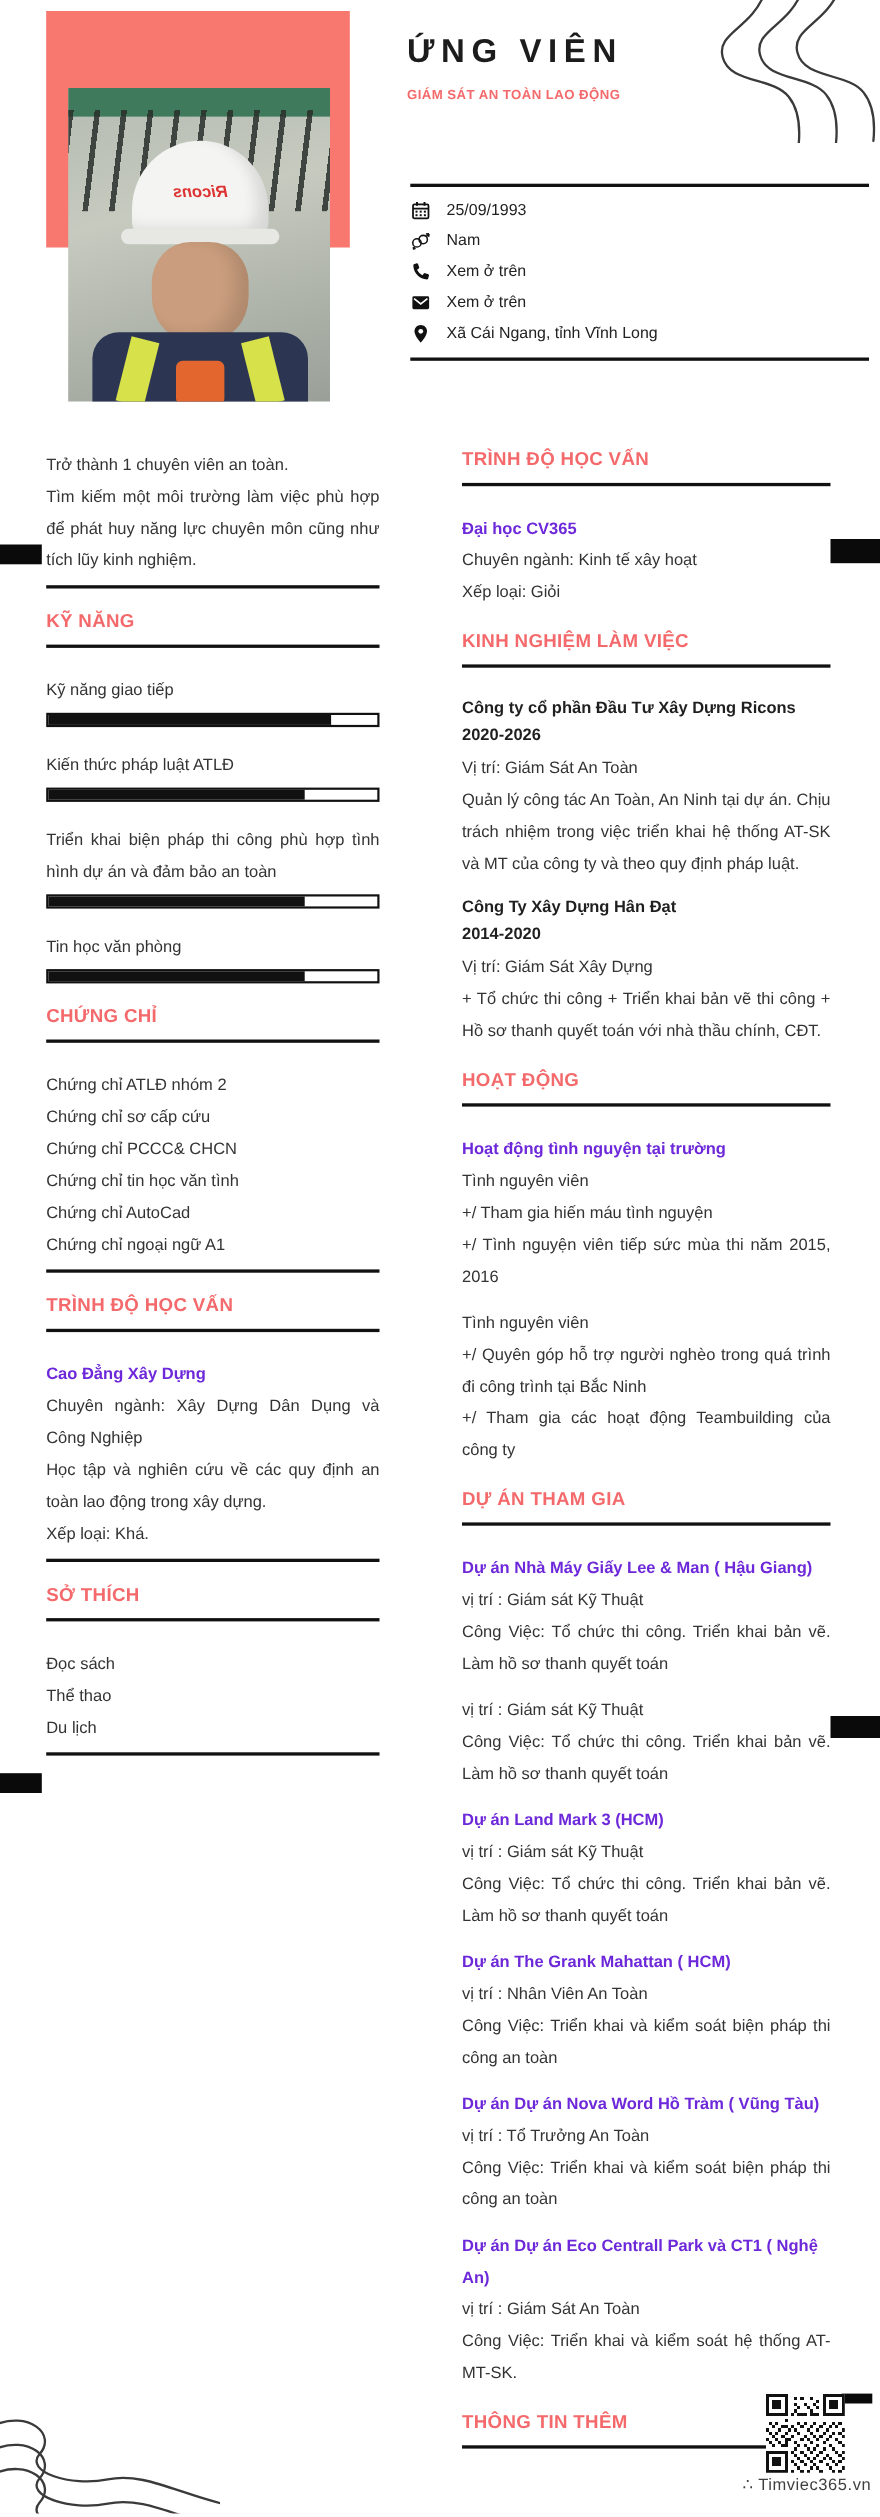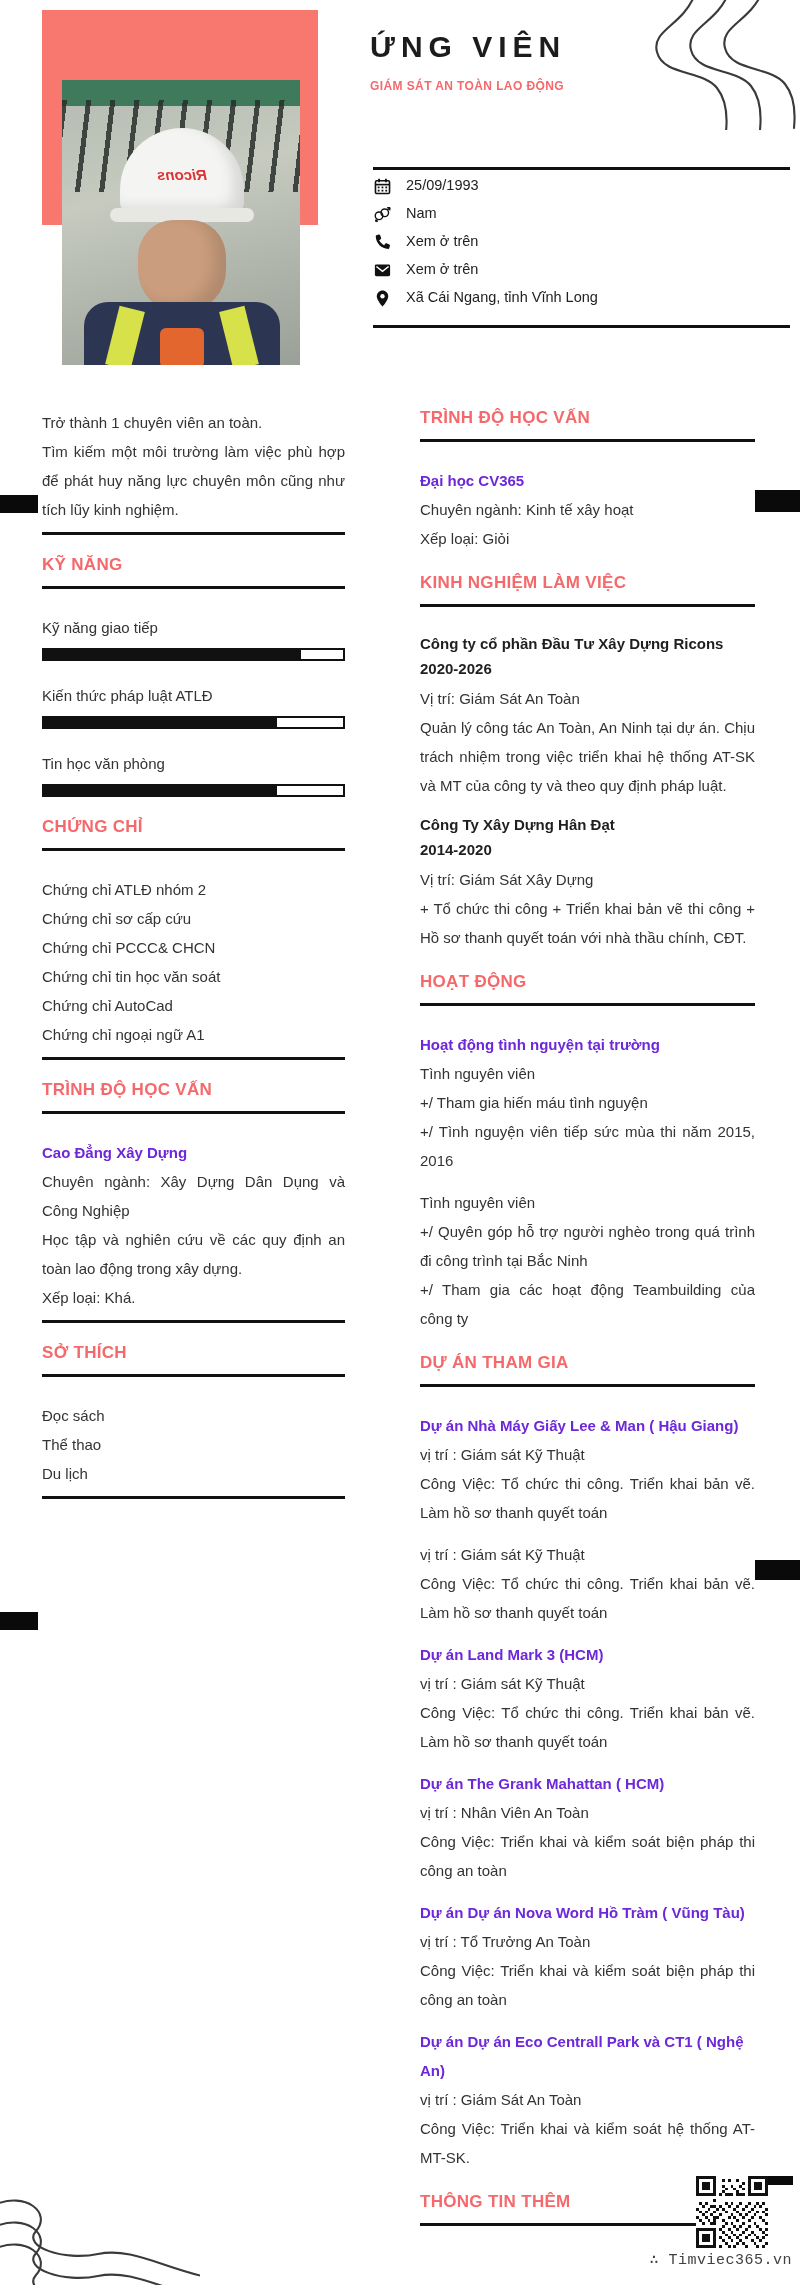--- a/index.html
+++ b/index.html
@@ -33,21 +33,21 @@
   .photo .vest .stripe-l{left:28px;transform:rotate(14deg);}
   .photo .vest .stripe-r{right:28px;transform:rotate(-14deg);}
   .photo .vest .panel{position:absolute;left:76px;top:26px;width:44px;height:40px;background:#e2662e;border-radius:6px;}
 
   .header-block{position:absolute;left:370px;top:30px;width:420px;}
   .cv-title{margin:0;color:#1c1c1c;font-size:30px;font-weight:bold;letter-spacing:6px;}
   .cv-subtitle{margin:15px 0 0;color:var(--accent);font-size:12px;font-weight:bold;letter-spacing:.4px;}
 
   .contact-panel{position:absolute;left:373px;top:167px;width:417px;
         border-top:3px solid var(--ink);border-bottom:3px solid var(--ink);padding:7px 0 8px;}
-  .contact-row{display:flex;height:28px;gap:14px;font-size:14.5px;color:#222;}
+  .contact-row{display:flex;align-items:center;height:28px;gap:14px;font-size:14.5px;color:#222;}
   .cicon{width:19px;height:19px;flex:0 0 19px;display:block;}
 
   
   .columns{position:absolute;left:42px;top:408px;width:713px;display:flex;gap:75px;align-items:flex-start;}
   .col-left{width:303px;}
   .col-right{width:335px;}
   .sec-h{margin:20px 0 24px;padding-bottom:11px;border-bottom:3px solid var(--ink);
         color:var(--accent);font-size:17px;font-weight:bold;letter-spacing:.3px;}
   section:first-child .sec-h{margin-top:0;}
   .line{margin:0;font-size:15px;line-height:29px;color:var(--body);}
@@ -70,21 +70,21 @@
   
   .edge-bar{position:absolute;background:#0a0a0a;}
   .eb-l1{left:0;top:495px;width:38px;height:18px;}
   .eb-l2{left:0;top:1612px;width:38px;height:18px;}
   .eb-r1{right:0;top:490px;width:45px;height:22px;}
   .eb-r2{right:0;top:1560px;width:45px;height:20px;}
   .eb-r3{right:7px;top:2176px;width:28px;height:9px;}
 
   
   .qr{position:absolute;left:696px;top:2176px;width:72px;height:72px;}
-  .brand{position:absolute;right:8px;top:2250px;font-family:Liberation Mono, monospace;
+  .brand{position:absolute;right:8px;top:2250px;font-family:Liberation Sans, sans-serif;
         font-size:15px;color:#3f3f3f;letter-spacing:.5px;}
 </style>
 </head>
 <body>
 
 <div class="page">
 
   <svg class="squiggle squiggle-tr" width="175" height="130" viewBox="0 0 175 130">
     <path d="M70 -6 C58 26 26 30 32 52 C38 76 78 70 92 88 C100 98 103 112 101 132"></path>
     <path d="M104 -8 C92 24 60 28 66 50 C72 74 112 68 126 86 C134 96 137 110 135 130"></path>
@@ -194,38 +194,44 @@
               </div>
             </div>
 
             <div class="skill">
               <p class="line justify">Kiến thức pháp luật ATLĐ</p>
               <div class="bar">
                 <div class="bar-fill" style="width: 78%;"></div>
               </div>
             </div>
 
+            <div class="skill">
+              <p class="line justify">Triển khai biện pháp thi công phù hợp tình hình dự án và đảm bảo an toàn</p>
+              <div class="bar">
+                <div class="bar-fill" style="width: 78%;"></div>
+              </div>
+            </div>
 
             <div class="skill">
               <p class="line justify">Tin học văn phòng</p>
               <div class="bar">
                 <div class="bar-fill" style="width: 78%;"></div>
               </div>
             </div>
           </div>
       </section>
 
       <section>
         <h3 class="sec-h">CHỨNG CHỈ</h3>
         <div>
 
         <p class="line">Chứng chỉ ATLĐ nhóm 2</p>
             <p class="line">Chứng chỉ sơ cấp cứu</p>
             <p class="line">Chứng chỉ PCCC&amp; CHCN</p>
-            <p class="line">Chứng chỉ tin học văn soát</p>
+            <p class="line">Chứng chỉ tin học văn tình</p>
             <p class="line">Chứng chỉ AutoCad</p>
             <p class="line">Chứng chỉ ngoại ngữ A1</p>
           </div>
         <div class="rule"></div>
       </section>
 
       <section>
         <h3 class="sec-h">TRÌNH ĐỘ HỌC VẤN</h3>
         <p class="line bold">Cao Đẳng Xây Dựng</p>
         <div>

